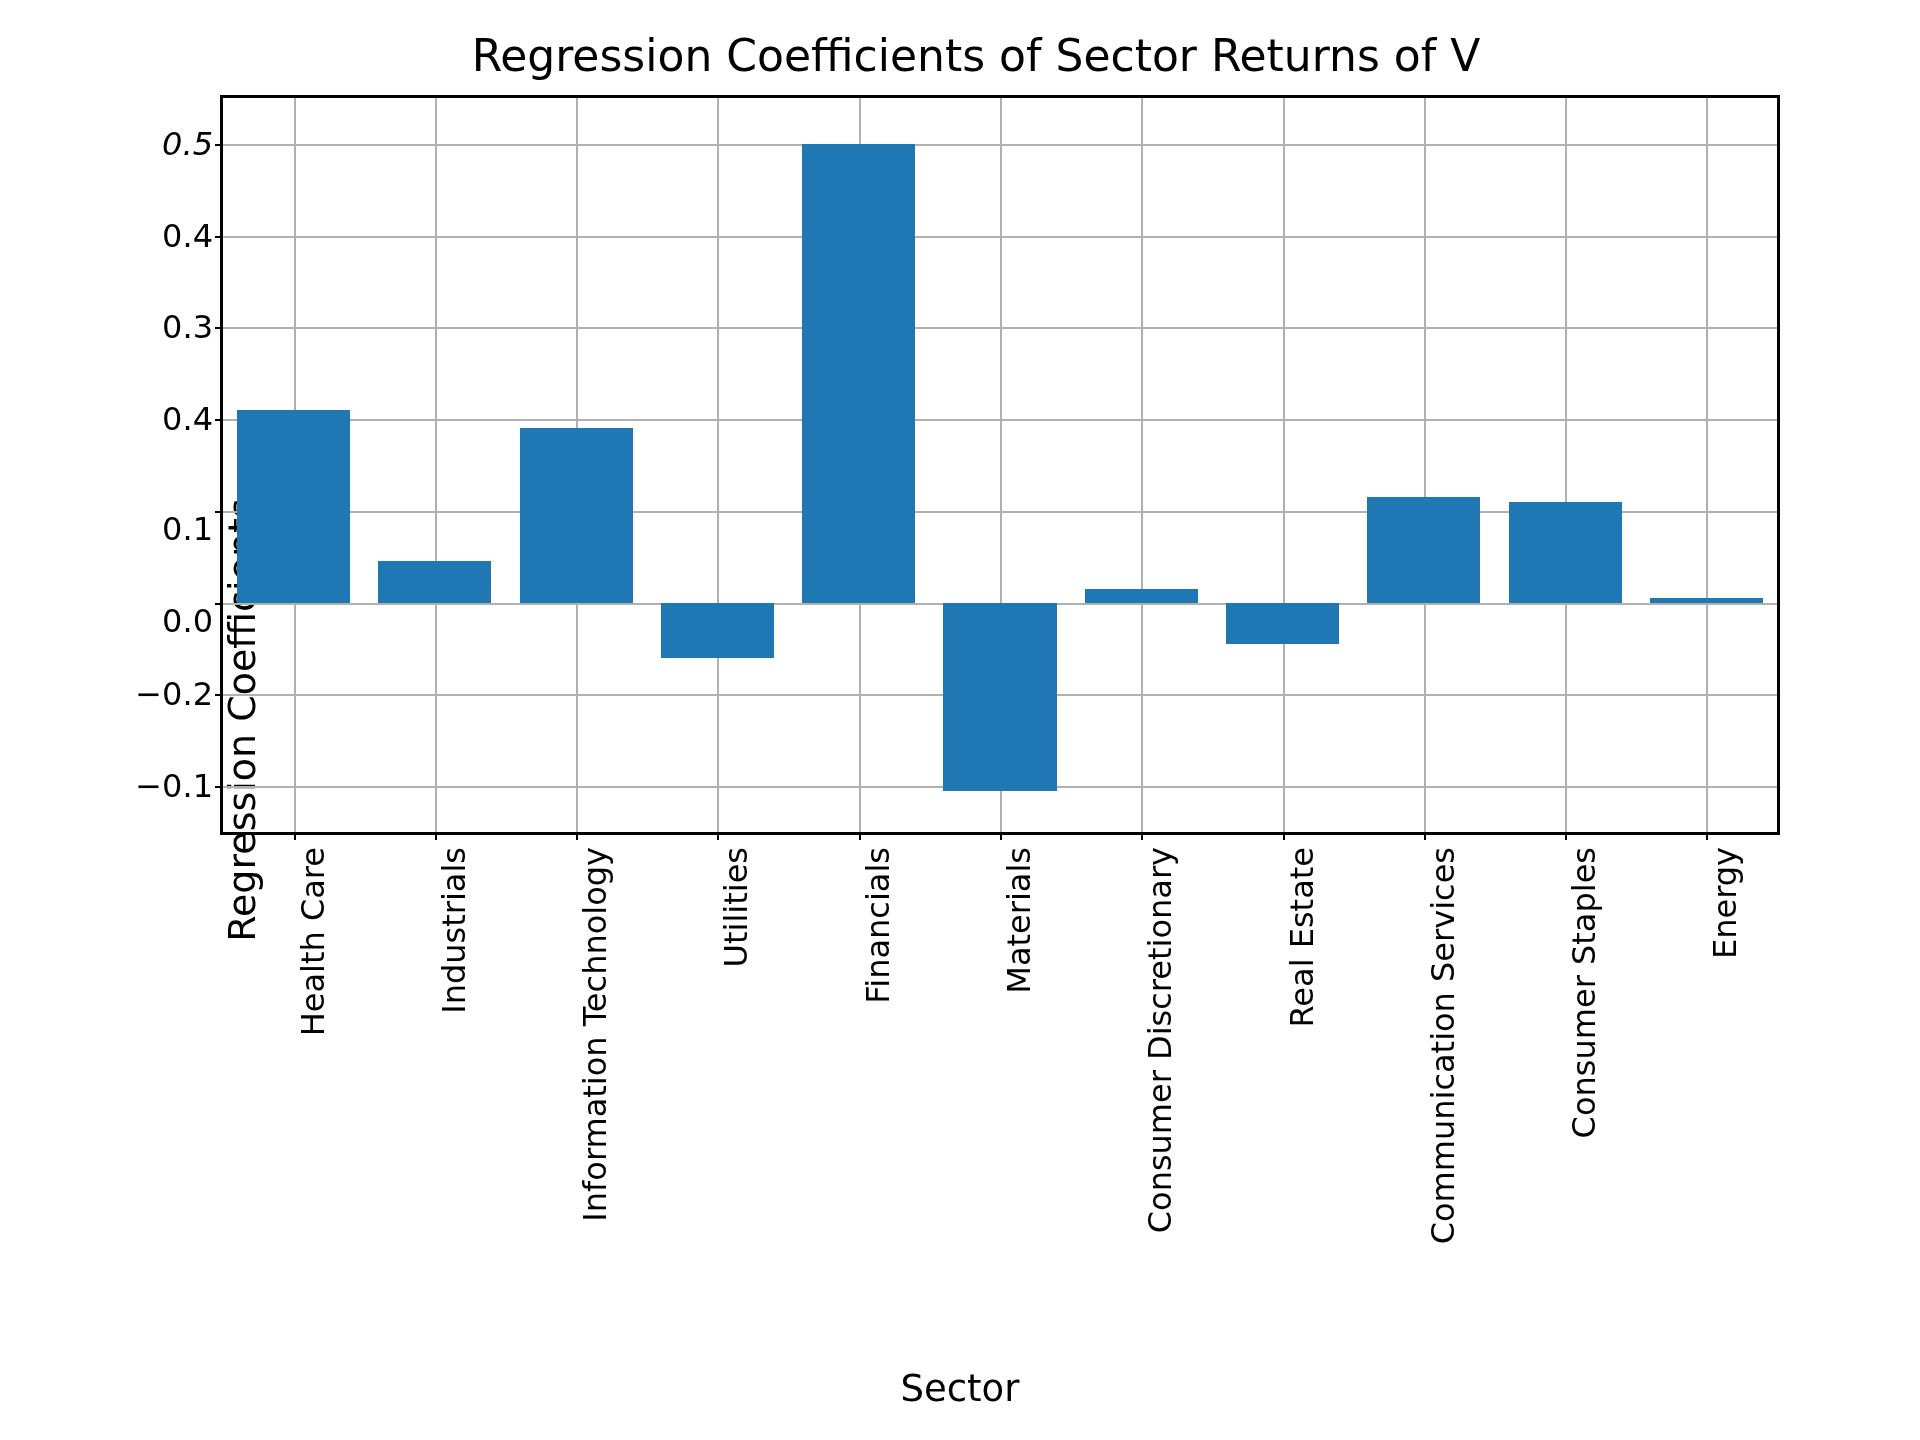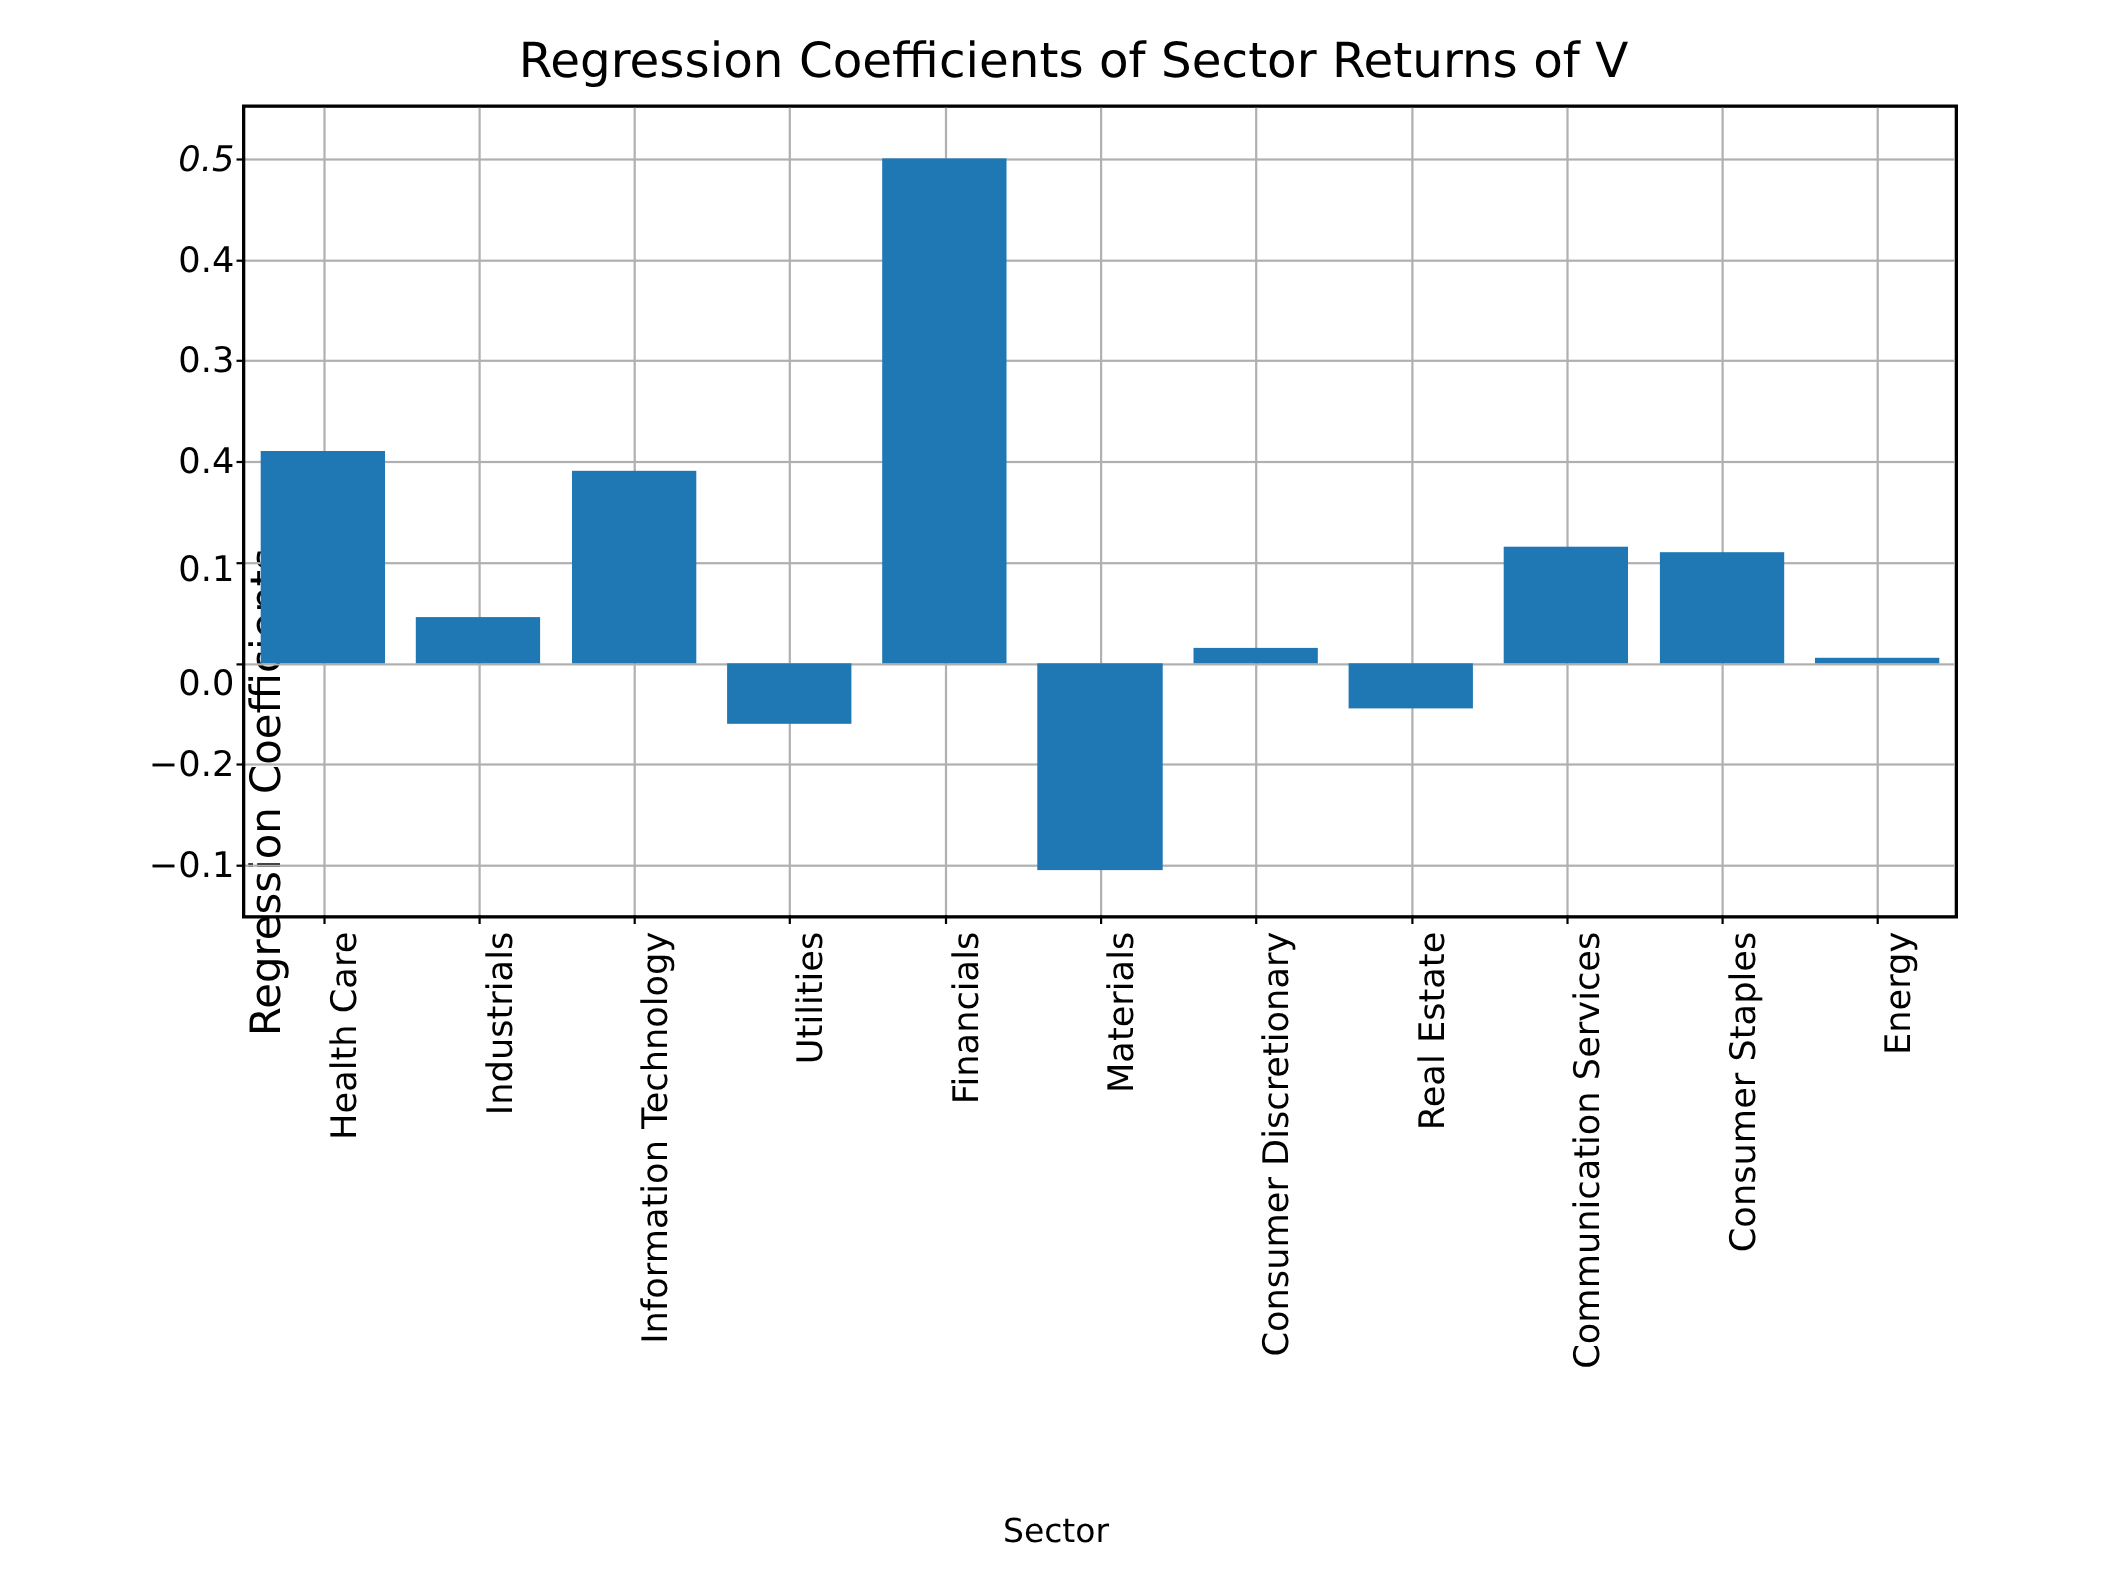--- a/index.html
+++ b/index.html
@@ -34,21 +34,21 @@
     font-size: 38px;
     color: #000;
     white-space: nowrap;
   }
   .xlabel {
     position: absolute;
     bottom: 30px;
     left: 0;
     width: 100%;
     text-align: center;
-    font-size: 30px;
+    font-size: 37px;
     color: #000;
   }
   .plot {
     position: absolute;
     left: 220px;
     top: 95px;
     width: 1560px;
     height: 740px;
     border: 3px solid #000;
     box-sizing: border-box;
@@ -122,21 +122,21 @@
       <div class="ytick-mark" style="top: 688.125px;"></div>
       <div class="ytick" style="top: 688.125px;">−0.1</div>
       <div class="grid-h" style="top: 596.375px;"></div>
       <div class="ytick-mark" style="top: 596.375px;"></div>
       <div class="ytick" style="top: 596.375px;">−0.2</div>
       <div class="grid-h" style="top: 504.625px;"></div>
       <div class="ytick-mark" style="top: 504.625px;"></div>
       <div class="ytick" style="top: 523px;">0.0</div>
       <div class="grid-h" style="top: 412.875px;"></div>
       <div class="ytick-mark" style="top: 412.875px;"></div>
-      <div class="ytick" style="top: 419px;">0.1</div>
+      <div class="ytick" style="top: 431px;">0.1</div>
       <div class="grid-h" style="top: 321.125px;"></div>
       <div class="ytick-mark" style="top: 321.125px;"></div>
       <div class="ytick" style="top: 321.125px;">0.4</div>
       <div class="grid-h" style="top: 229.375px;"></div>
       <div class="ytick-mark" style="top: 229.375px;"></div>
       <div class="ytick" style="top: 229.375px;">0.3</div>
       <div class="grid-h" style="top: 137.625px;"></div>
       <div class="ytick-mark" style="top: 137.625px;"></div>
       <div class="ytick" style="top: 137.625px;">0.4</div>
       <div class="grid-h" style="top: 45.875px;"></div>

